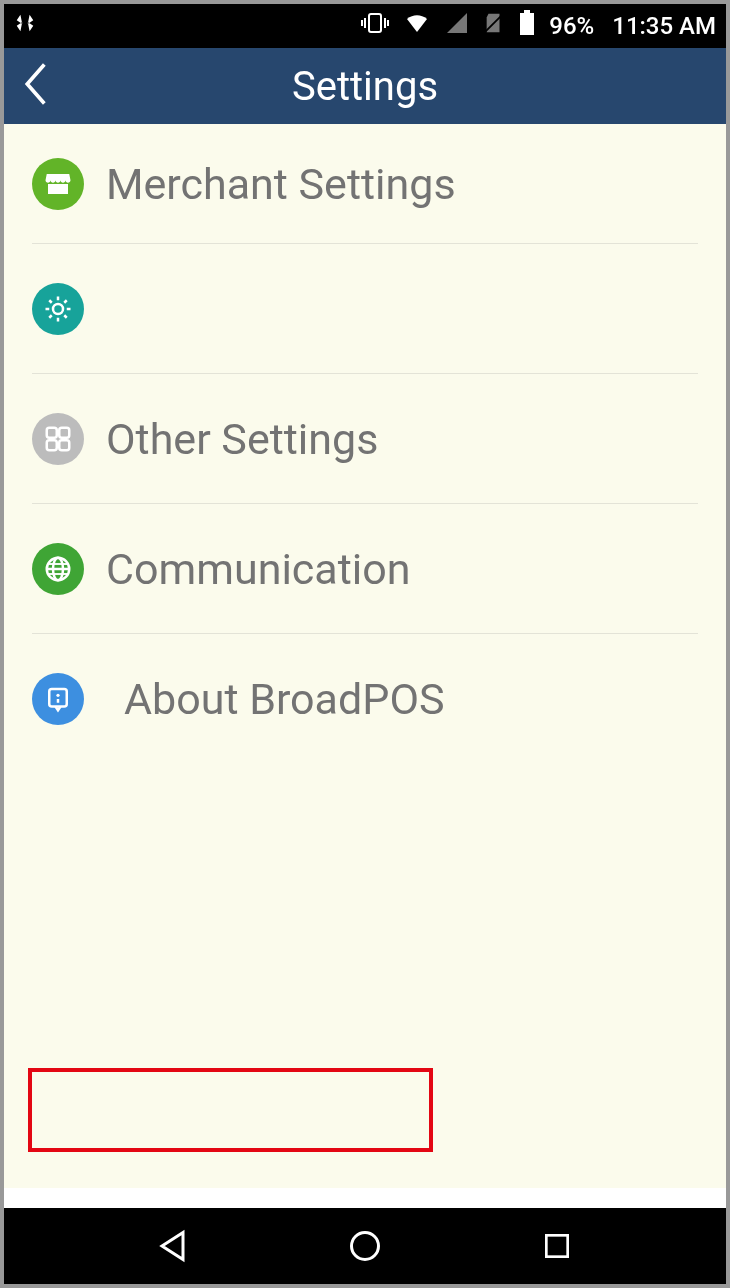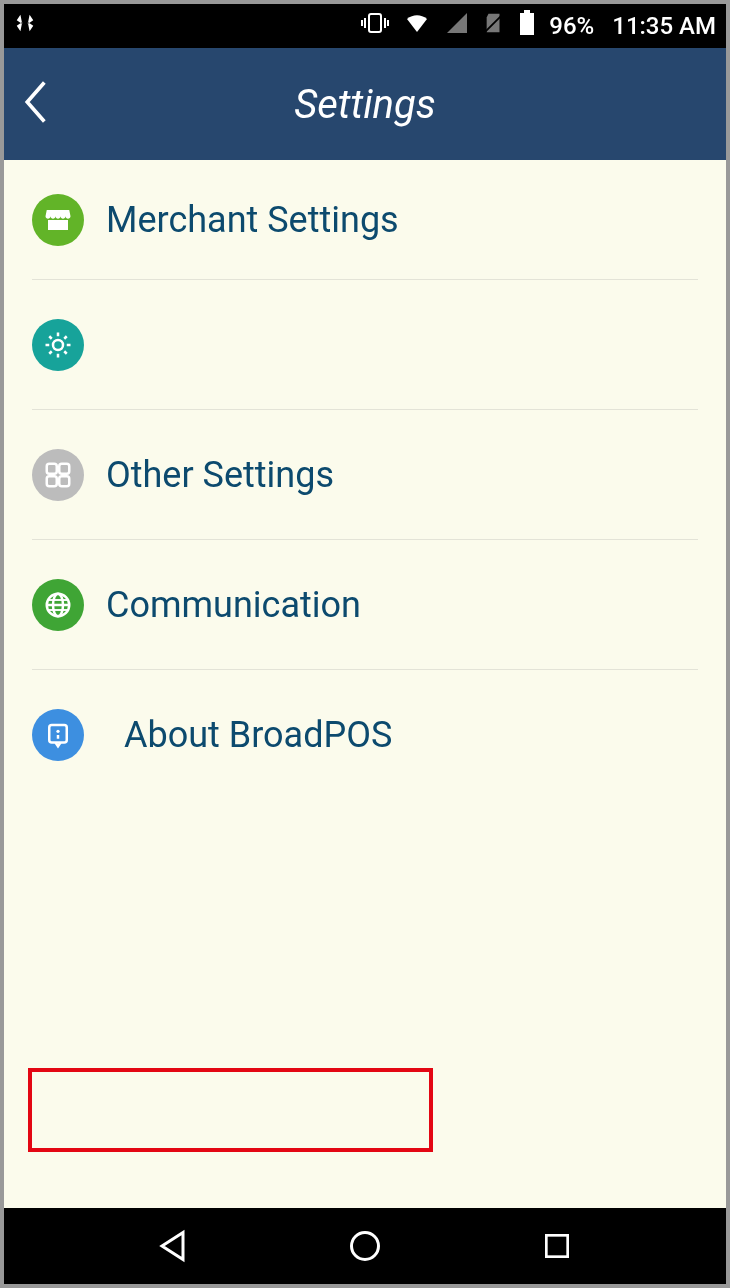--- a/index.html
+++ b/index.html
@@ -10,41 +10,40 @@
   }
   .statusbar {
     height: 44px; background: #000; color: #fff; display: flex; align-items: center;
     justify-content: space-between; padding: 0 10px; font-size: 24px;
   }
   .status-left { display:flex; align-items:center; gap:8px;}
   .status-right { display:flex; align-items:center; gap:14px;}
   .status-right .pct { font-weight:500; }
   .status-right .time { font-weight:500; margin-left:4px;}
   .navbar {
-    height: 112px; background: #27476e; color: #fff; display:flex; align-items:center;
+    height: 76px; background: #27476e; color: #fff; display:flex; align-items:center;
     position:relative;
-    font-style:italic;
   }
   .navbar .back { position:absolute; left:18px; top:50%; transform:translateY(-50%); }
   .navbar .title { width:100%; text-align:center; font-size:40px; font-weight:400;}
   .content {
     background: #fbfbec; height: calc(100% - 44px - 96px - 76px);
     padding: 0 28px 0 28px; overflow:hidden;
   }
   .row {
     display:flex; align-items:center; height:130px; border-bottom:1px solid #e3e3d7;
     gap:22px; cursor:pointer;
   }
   .row:first-child { height:120px; }
   .row:last-child { border-bottom:none;gap:40px; }
   .icon-circle {
     width:52px; height:52px; border-radius:50%; flex:0 0 52px;
     display:flex; align-items:center; justify-content:center; color:#fff;
   }
-  .row .label { font-size:36px; color:#0c4a6e; }
+  .row .label { font-size:43px; color:#737373; }
   .highlight {
     position:absolute; border:4px solid #e30613; pointer-events:none;
   }
   .sysnav {
     height:76px; background:#000; position:absolute; bottom:0; left:0; right:0;
     display:flex; align-items:center; justify-content:space-evenly;
   }
   .sysnav div { width:44px; height:44px; display:flex; align-items:center; justify-content:center;}
   
   .c-green  { background:#62b428; }

